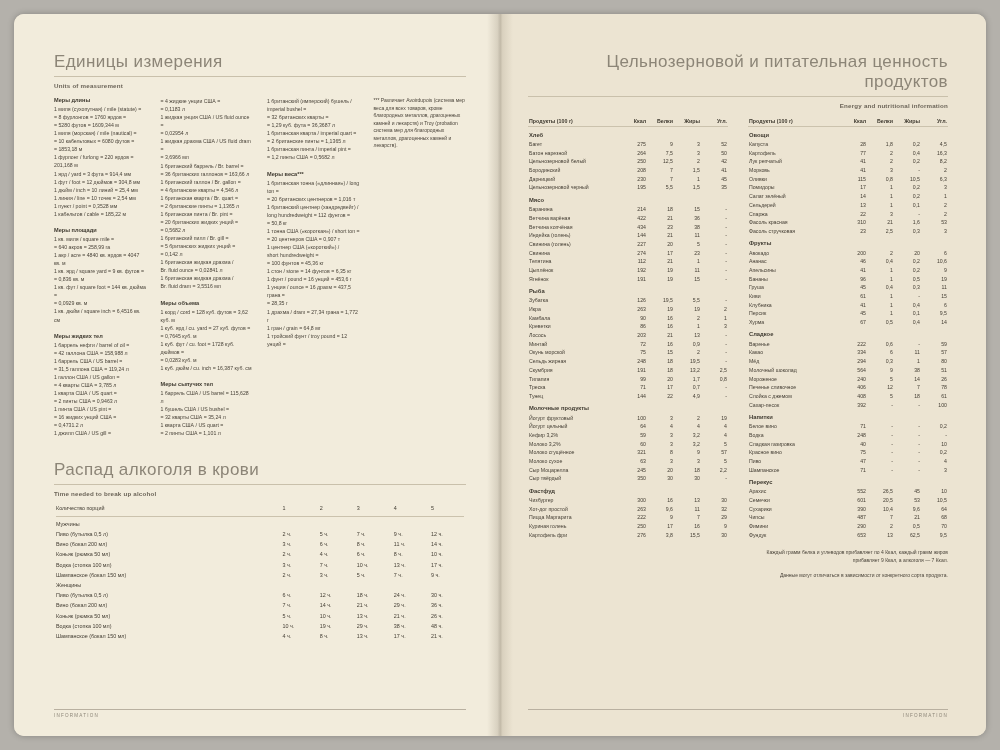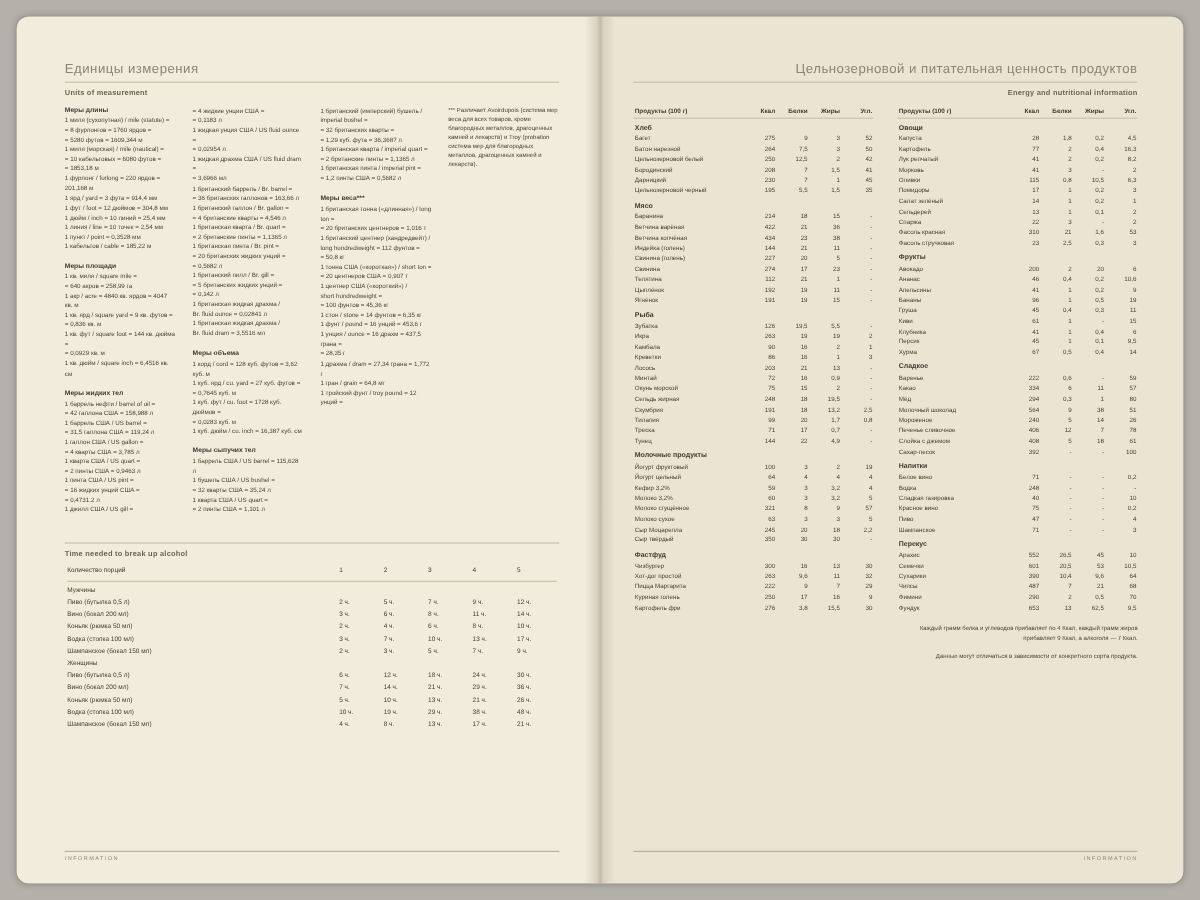--- a/index.html
+++ b/index.html
@@ -21,21 +21,21 @@
   .page.left { width:50%; background:#f2ecdc; border-radius:10px 0 0 10px; }
   .page.right { width:50%; background:#ece4d2; border-radius:0 10px 10px 0; }
   .gutter {
     position:absolute; left:50%; top:0; width:26px; height:100%;
     transform:translateX(-13px);
     background:linear-gradient(to right, rgba(150,140,120,0) 0%, rgba(150,140,120,.28) 40%, rgba(120,110,92,.38) 50%, rgba(150,140,120,.22) 60%, rgba(150,140,120,0) 100%);
     pointer-events:none;
     z-index:5;
   }
   .section-title {
-    font-size:11px; color:#8c8577; font-weight:normal; letter-spacing:.4px;
+    font-size:17px; color:#8c8577; font-weight:normal; letter-spacing:.4px;
   }
   .section-sub {
     font-size:6.2px; color:#6b6458; font-weight:bold; letter-spacing:.2px; margin-top:3px;
   }
   .title-rule {
     border-bottom:1px solid #c9c0ab; margin-top:4px; margin-bottom:5px;
   }
   .footer {
     position:absolute; bottom:18px; font-size:4.6px; color:#8d8678;
     letter-spacing:1.2px;
@@ -241,20 +241,21 @@
           </div>
         </div>
 
         <div class="ucol">
           <div class="note">*** Различает Avoirdupois (система мер веса для всех товаров, кроме благородных металлов, драгоценных камней и лекарств) и Troy (probation система мер для благородных металлов, драгоценных камней и лекарств).</div>
         </div>
 
       </div>
 
       <div class="alc-wrap">
+        <div class="section-title">Распад алкоголя в крови</div>
         <div class="title-rule"></div>
         <div class="section-sub">Time needed to break up alcohol</div>
 
         <table class="alc">
           <tbody>
               <tr class="head">
             <th>Количество порций</th>
             <th class="num">1</th>
             <th class="num">2</th>
             <th class="num">3</th>

